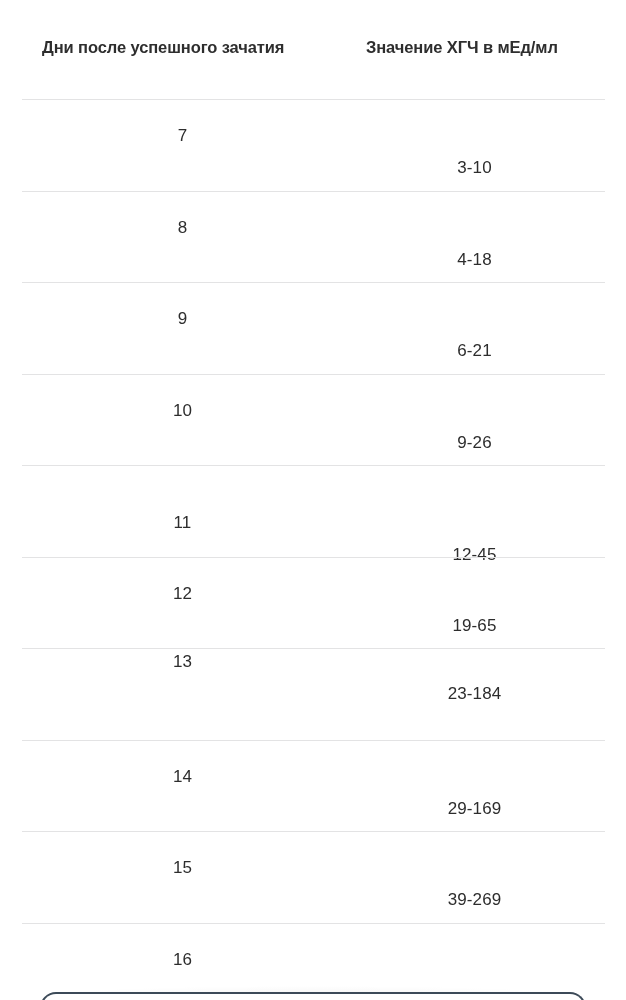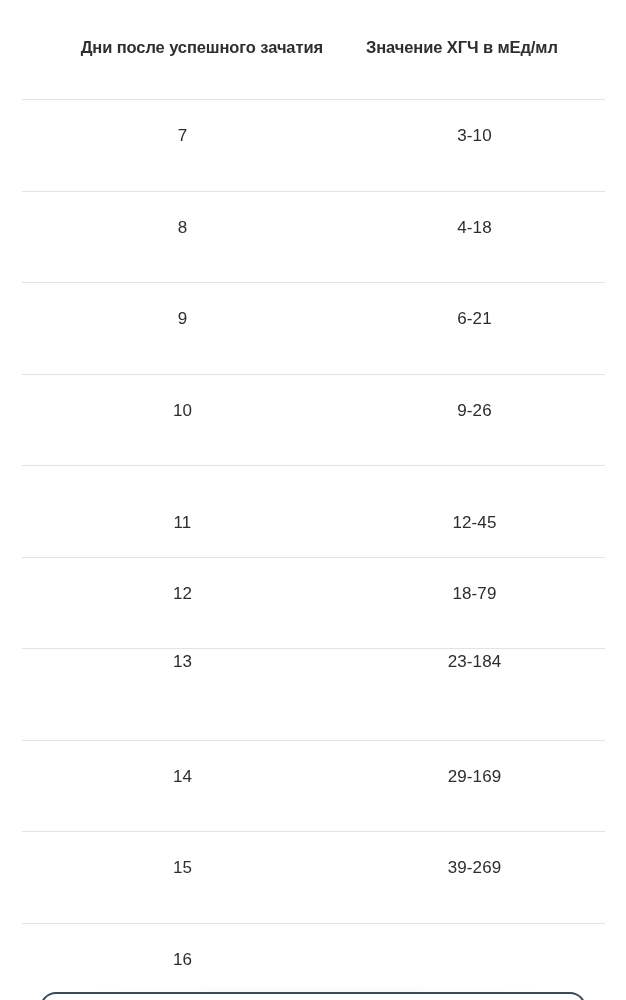--- a/index.html
+++ b/index.html
@@ -40,21 +40,21 @@
     font-size: 16.5px;
     font-weight: bold;
     color: #2e2e2e;
     letter-spacing: -0.1px;
     white-space: nowrap;
     line-height: 22px;
   }
   .th-days {
     left: 42px;
     width: 281px;
-    text-align: right;
+    text-align: left;
   }
   .th-value {
     left: 366px;
     width: 217px;
     text-align: left;
   }
 
   
   .rule {
     position: absolute;
@@ -83,20 +83,21 @@
   }
   .cell-day {
     left: 42px;
     width: 281px;
     text-align: center;
   }
   .cell-value {
     left: 366px;
     width: 217px;
     text-align: center;
+    margin-top: 32px;
   }
 
   
   .bottom-card {
     position: absolute;
     left: 40px;
     top: 992px;
     width: 546px;
     height: 40px;
     box-sizing: border-box;
@@ -147,21 +148,21 @@
         <div class="cell cell-value">9-26</div>
       </div>
       <div class="rule" style="top: 465px;"></div>
       <div class="row" style="top: 487px;">
         <div class="cell cell-day">11</div>
         <div class="cell cell-value">12-45</div>
       </div>
       <div class="rule" style="top: 556.5px;"></div>
       <div class="row" style="top: 557.5px;">
         <div class="cell cell-day">12</div>
-        <div class="cell cell-value">18-79</div>
+        <div class="cell cell-value">19-65</div>
       </div>
       <div class="rule" style="top: 648px;"></div>
       <div class="row" style="top: 626px;">
         <div class="cell cell-day">13</div>
         <div class="cell cell-value">23-184</div>
       </div>
       <div class="rule" style="top: 739.5px;"></div>
       <div class="row" style="top: 740.5px;">
         <div class="cell cell-day">14</div>
         <div class="cell cell-value">29-169</div>

